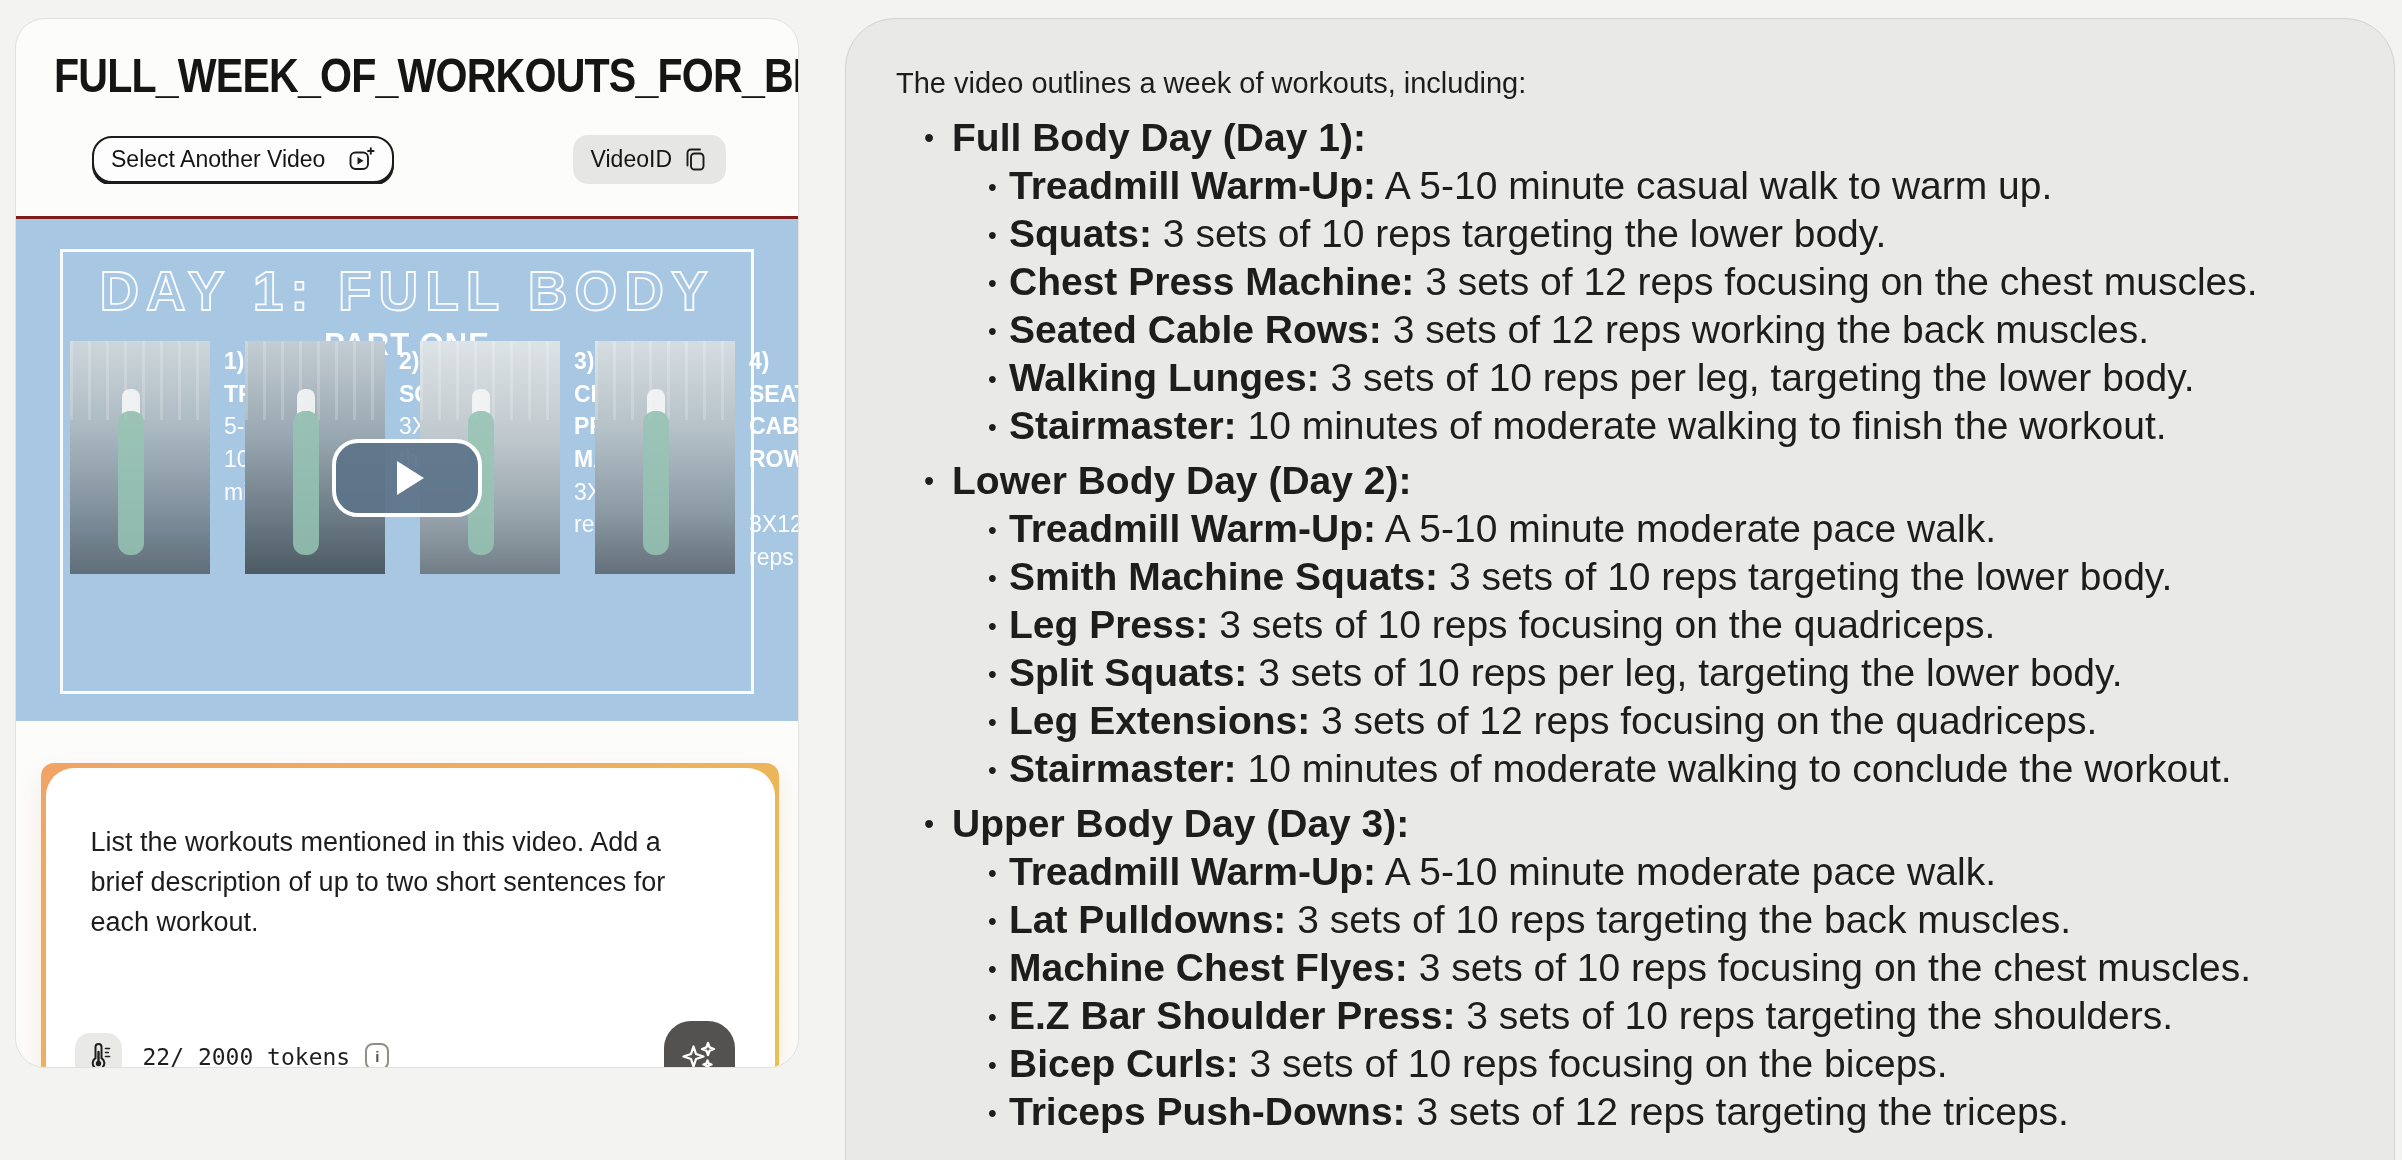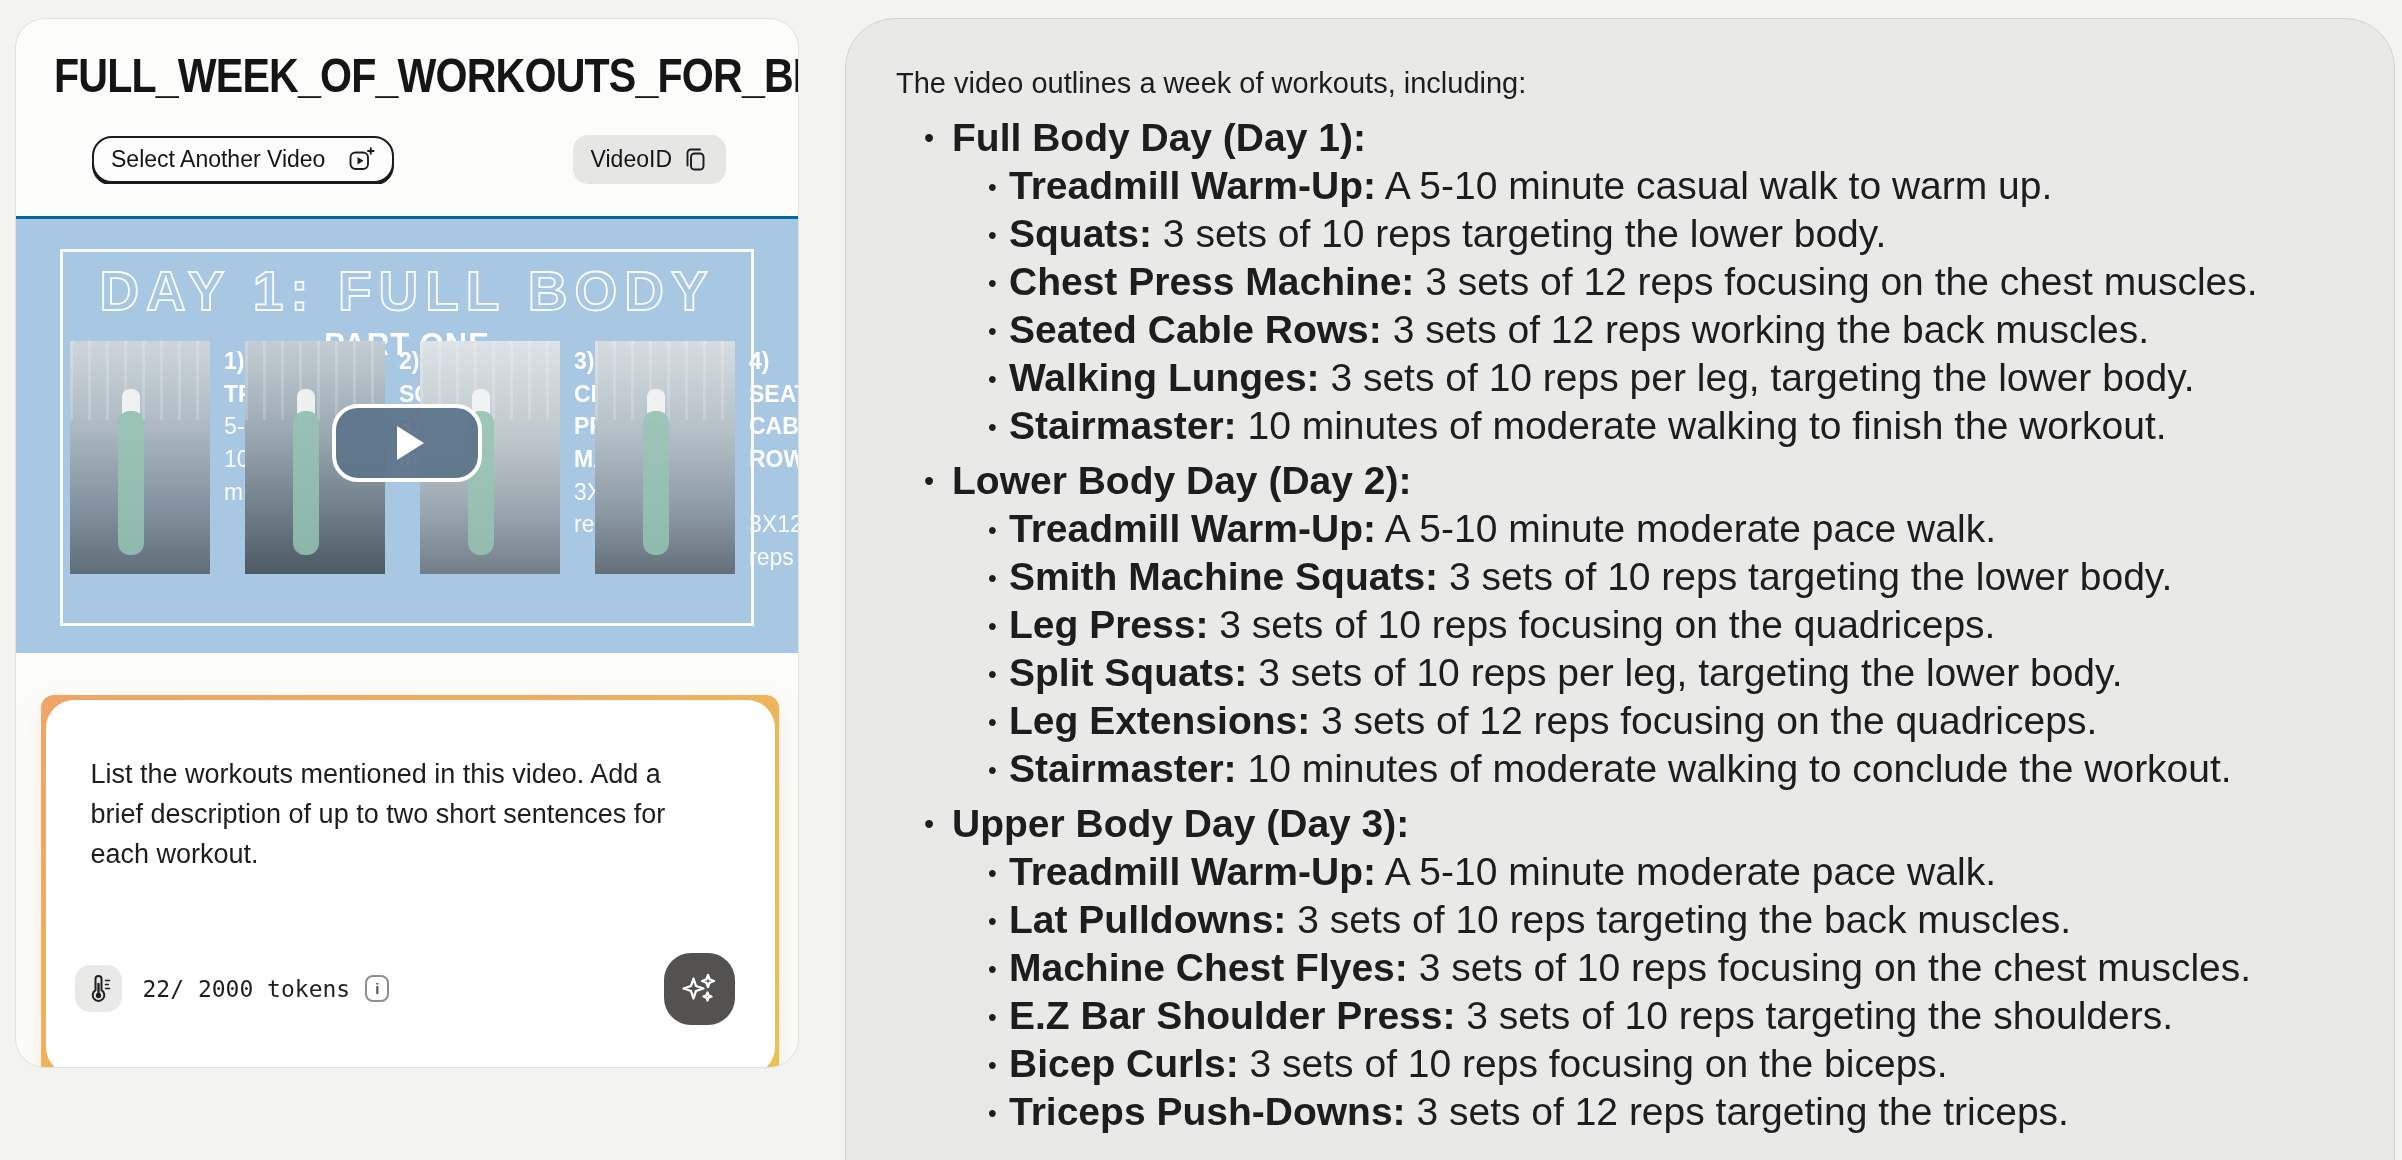--- a/index.html
+++ b/index.html
@@ -31,22 +31,22 @@
   }
   .videoid-btn {
     display:inline-flex; align-items:center; gap:11px;
     background:#e6e6e5; border:none; border-radius:15px;
     padding:11px 18px; font-size:23px; font-family:inherit; color:#141414; cursor:pointer;
   }
   .icon { display:inline-flex; align-items:center; justify-content:center; }
 
   
   .video-wrap {
-    position:relative; margin-top:32px; height:437px;
-    background:#a8c7e3; border-top:3px solid #0369a1; cursor:pointer;
+    position:relative; margin-top:32px; height:505px;
+    background:#a8c7e3; border-top:3px solid #7f1d1d; cursor:pointer;
   }
   .vt-frame {
     position:absolute; left:44px; right:44px; top:30px; bottom:27px;
     border:3px solid rgba(255,255,255,0.93);
   }
   .vt-content { position:absolute; left:0; right:0; top:40px; text-align:center; }
   .vt-title {
     font-size:55px; font-weight:800; letter-spacing:7px; white-space:nowrap;
     color:transparent; -webkit-text-stroke:1.8px rgba(255,255,255,0.95);
   }

